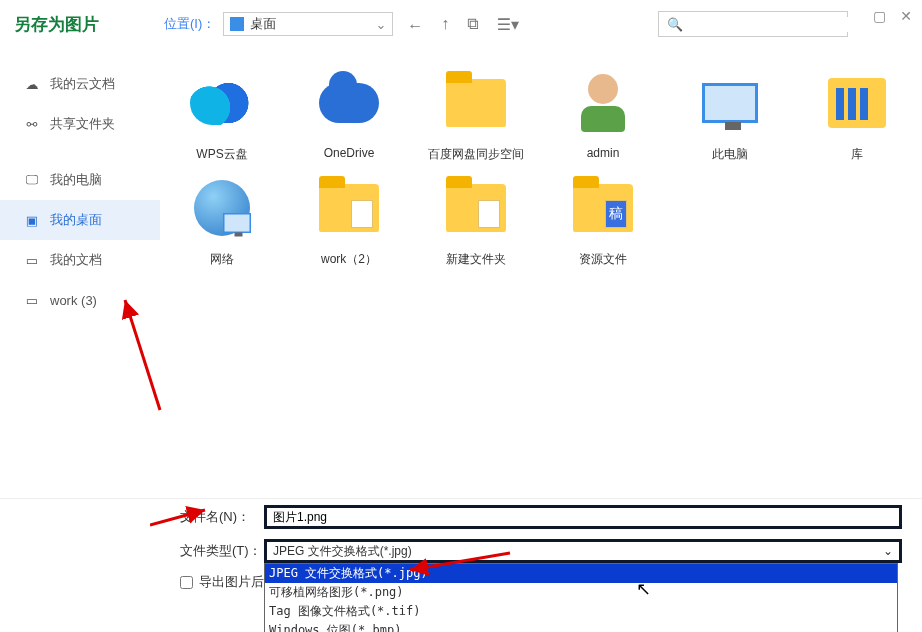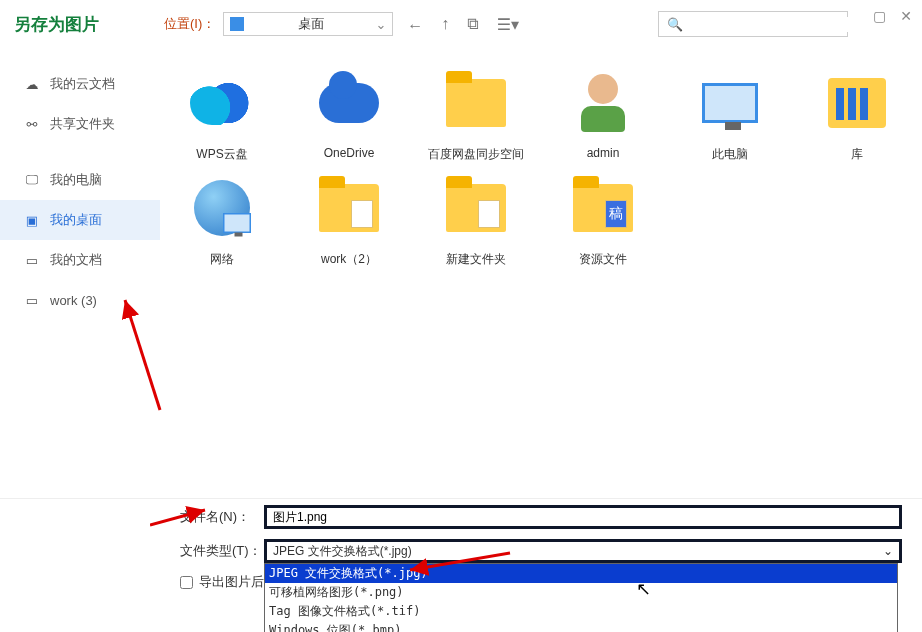--- a/index.html
+++ b/index.html
@@ -1,20 +1,20 @@
 <!DOCTYPE html>
 <html><head>
 <meta charset="utf-8">
 <style>
 * { box-sizing: border-box; margin: 0; padding: 0; }
 body { font-family: "Microsoft YaHei", sans-serif; font-size: 13px; color: #333; background: #fff; width: 922px; height: 632px; overflow: hidden; position: relative; }
 .titlebar { display: flex; align-items: center; height: 48px; padding: 0 14px; }
 .titlebar .title { font-size: 17px; font-weight: bold; color: #15803d; flex: 0 0 140px; }
-.location-label { margin-left: 10px; color: #c2410c; }
-.location-select { display: inline-flex; align-items: center; border: 1px solid #ccc; height: 24px; padding: 0 6px; margin-left: 8px; width: 170px; background: #fff; gap: 48px; }
+.location-label { margin-left: 10px; color: #3b82f6; }
+.location-select { display: inline-flex; align-items: center; border: 1px solid #ccc; height: 24px; padding: 0 6px; margin-left: 8px; width: 170px; background: #fff; }
 .location-select .disk-icon { width: 14px; height: 14px; background: #3a8ee6; margin-right: 6px; }
 .location-select .loc-text { flex: 1; }
 .location-select .chev { color: #888; }
 .toolbar-icons { display: flex; align-items: center; gap: 18px; margin-left: 14px; }
 .toolbar-icons span { color: #777; font-size: 16px; cursor: pointer; }
 .search-box { margin-left: auto; margin-right: 60px; display: flex; align-items: center; border: 1px solid #ccc; height: 26px; width: 190px; padding: 0 8px; color: #aaa; }
 .window-controls { position: absolute; top: 8px; right: 10px; display: flex; gap: 14px; color: #888; font-size: 14px; }
 .main { display: flex; height: 450px; }
 .sidebar { width: 160px; padding-top: 16px; }
 .sidebar-item { display: flex; align-items: center; height: 40px; padding-left: 24px; gap: 10px; color: #555; cursor: pointer; }

